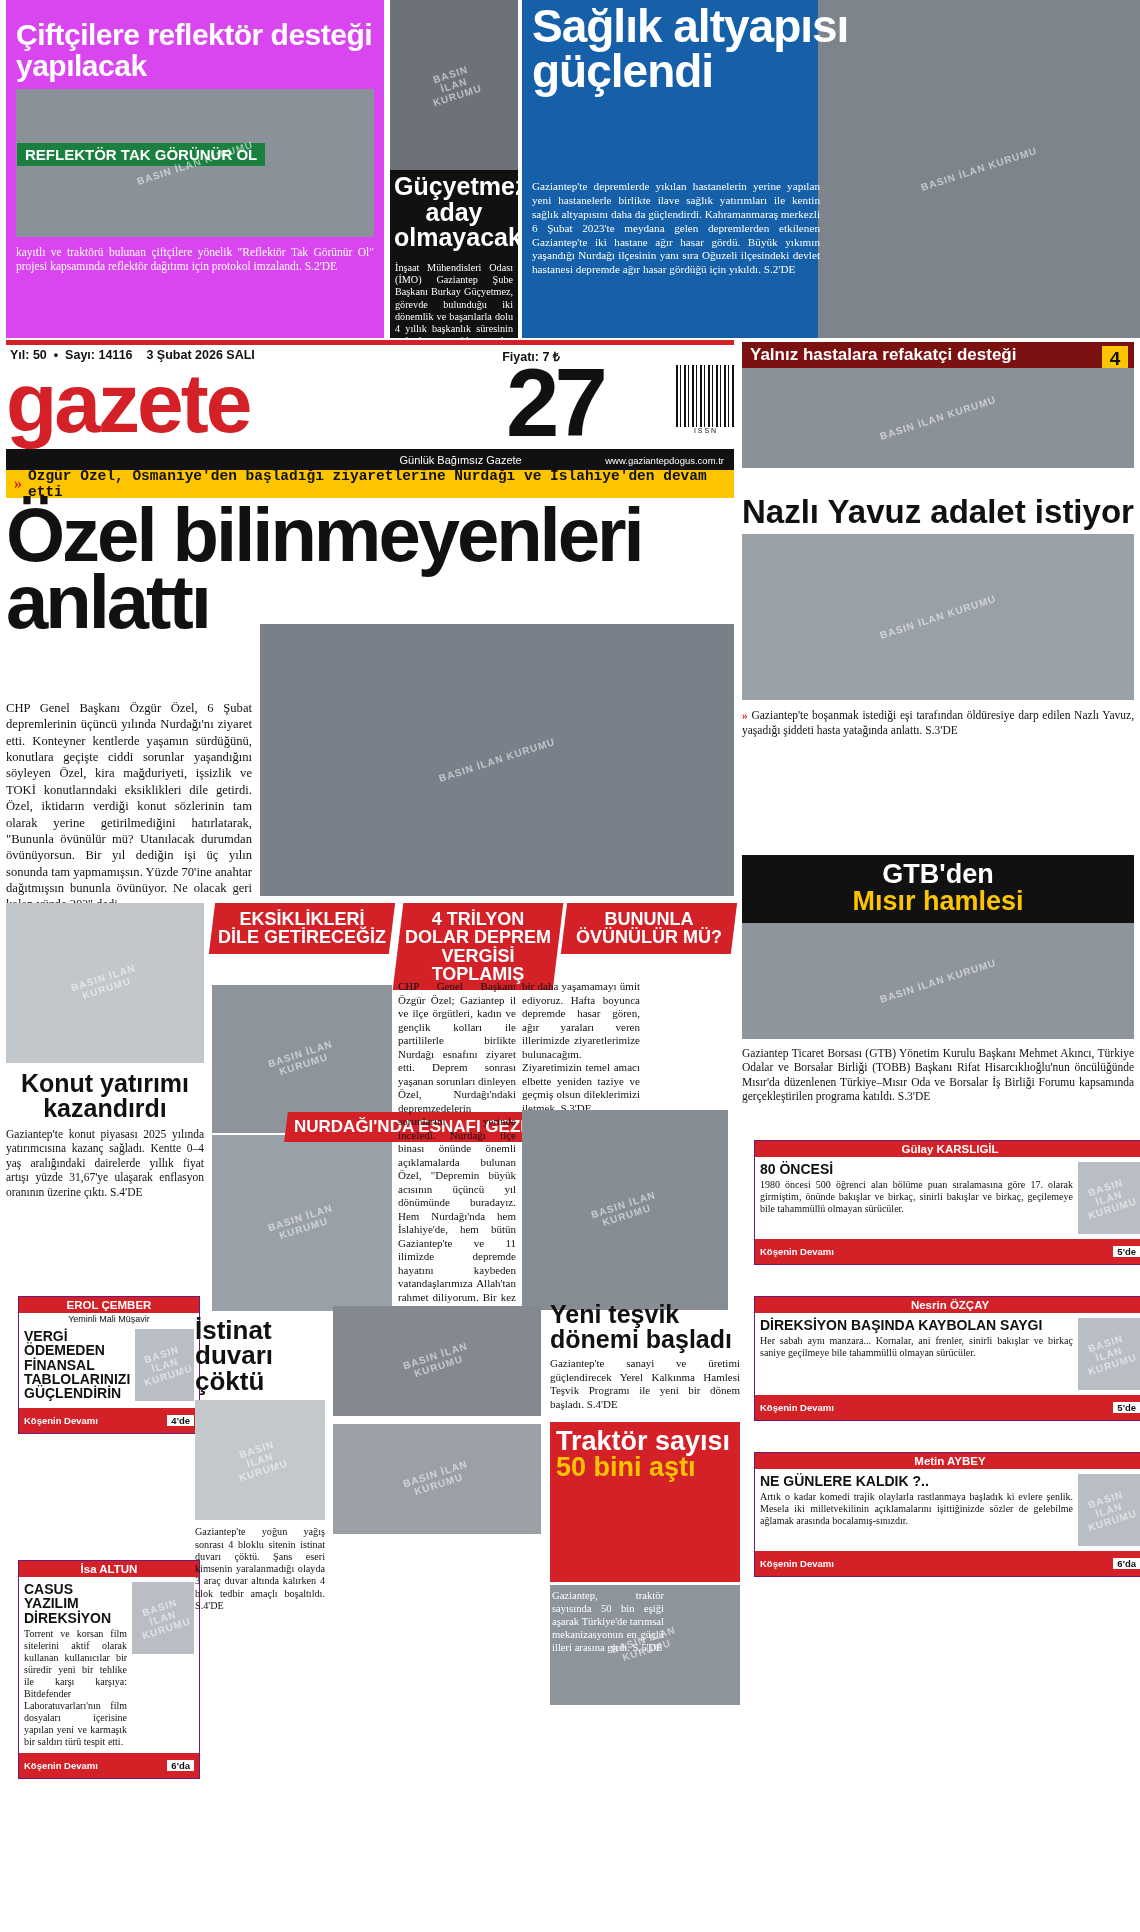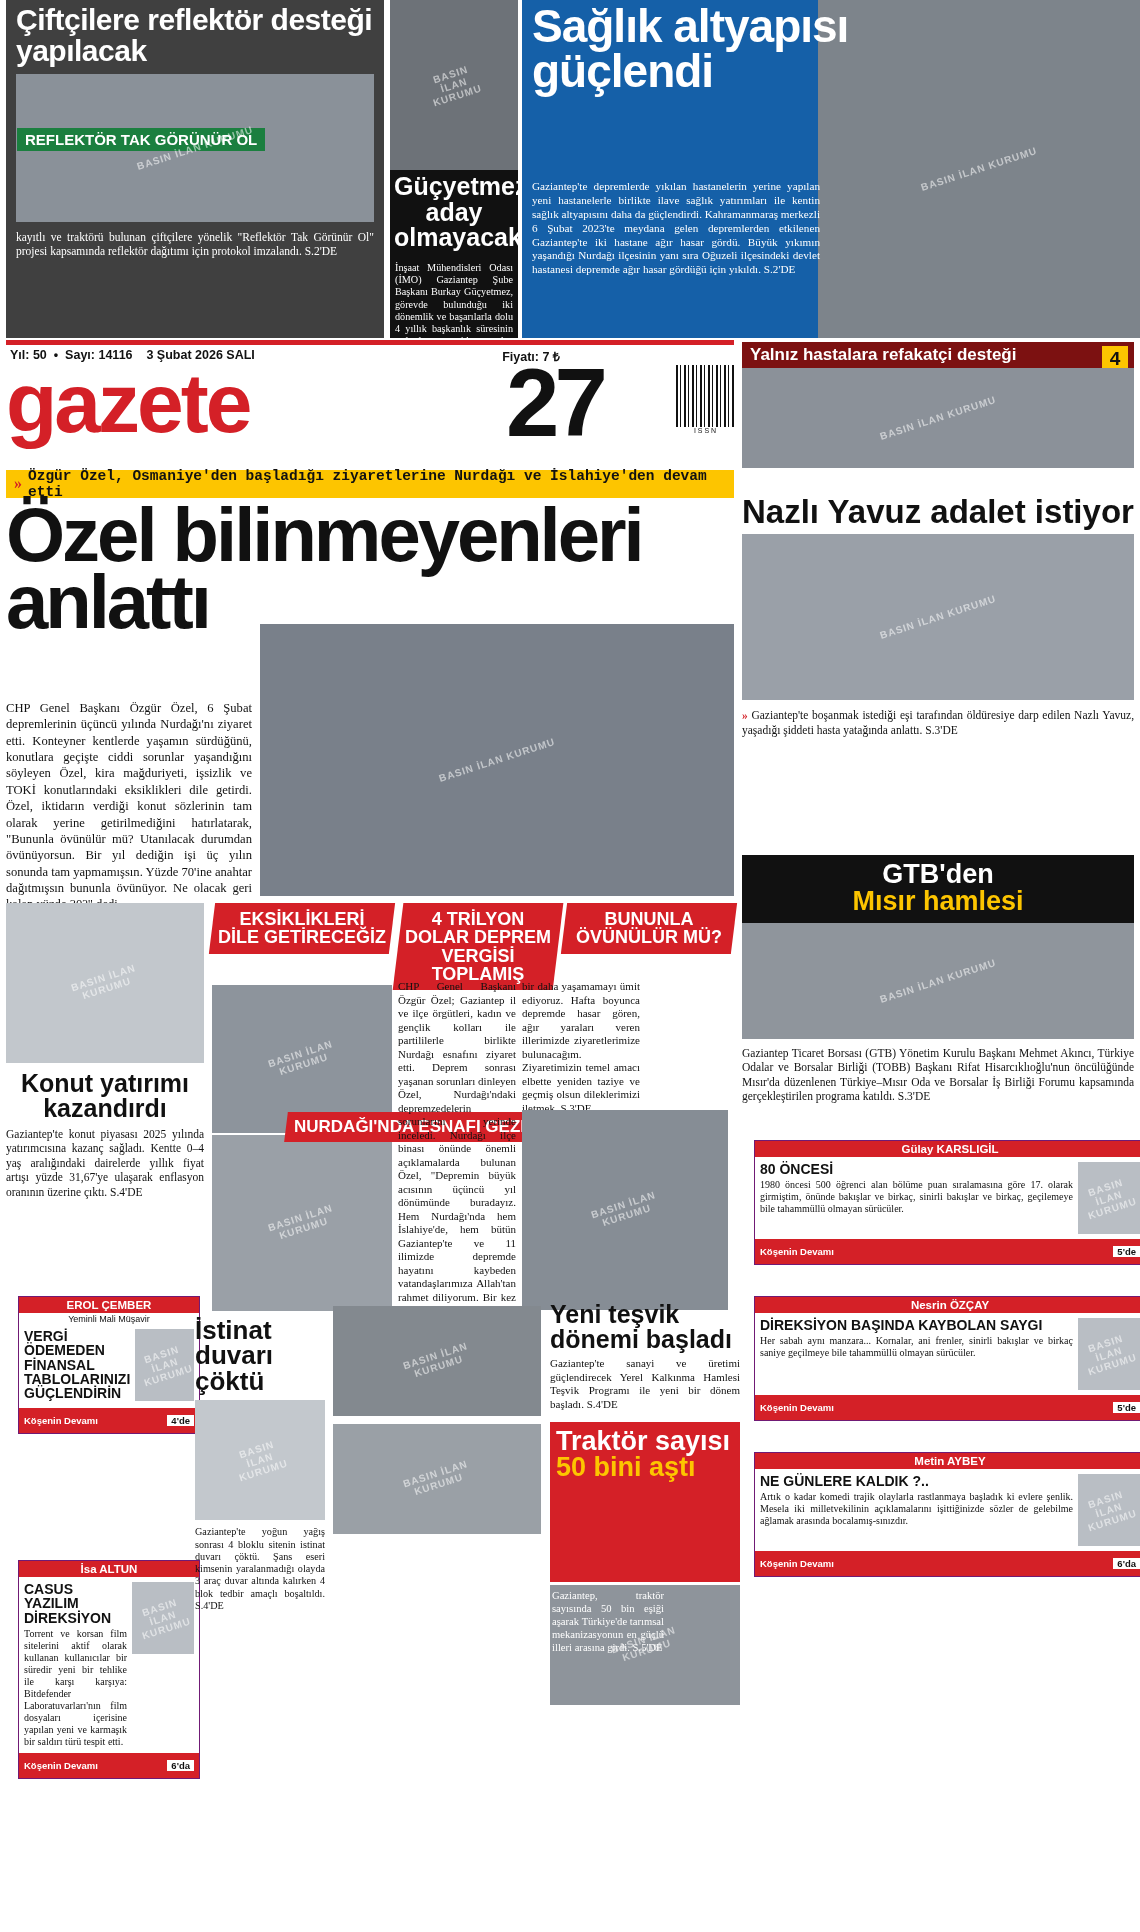--- a/index.html
+++ b/index.html
@@ -25,21 +25,21 @@
     color:rgba(255,255,255,0.55); white-space:pre-line; text-align:center;
     line-height:1.1;
   }
   .just { text-align:justify; }
 
   
   .topstrip { position:absolute; top:0; left:0; width:1140px; height:338px; }
 
   .tl-green {
     position:absolute; left:6px; top:0; width:378px; height:338px;
-    background:#404040; color:#fff; padding:5px 10px 10px 10px;
+    background:#d946ef; color:#fff; padding:20px 10px 10px 10px;
   }
   .tl-green h2 {
     font-family:"Liberation Sans", sans-serif;
     font-size:30px; line-height:1.02; margin:0 0 8px 0; font-weight:bold;
     letter-spacing:-0.5px;
   }
   .tl-img { width:358px; height:148px; background:#8a9199; }
   .tl-text { display:flex; gap:8px; margin-top:8px; font-size:11.5px; line-height:1.22; }
   .tl-text div { flex:1; text-align:justify; }
 
@@ -261,20 +261,25 @@
       <div style="margin-right:170px;">Fiyatı: 7 ₺</div>
     </div>
     <div class="mh-logo">
       <div class="mh-gazete">gazete</div>
       <div class="mh-27">27</div>
       <div class="mh-bar">
         <div class="bars"></div>
         <div class="isbn">I S S N</div>
       </div>
     </div>
+    <div class="mh-black">
+      <span style="width:300px;"></span>
+      <span>Günlük Bağımsız Gazete</span>
+      <span style="font-size:9.5px;">www.gaziantepdogus.com.tr</span>
+    </div>
   </div>
 
   <div class="yellow">
     <span class="chev">»</span>
     <span class="txt">Özgür Özel, Osmaniye'den başladığı ziyaretlerine Nurdağı ve İslahiye'den devam etti</span>
   </div>
 
   <div class="mainhead">Özel bilinmeyenleri anlattı</div>
   <div class="main-photo ph"></div>
   <div class="main-lead just">CHP Genel Başkanı Özgür Özel, 6 Şubat depremlerinin üçüncü yılında Nurdağı'nı ziyaret etti. Konteyner kentlerde yaşamın sürdüğünü, konutlara geçişte ciddi sorunlar yaşandığını söyleyen Özel, kira mağduriyeti, işsizlik ve TOKİ konutlarındaki eksiklikleri dile getirdi. Özel, iktidarın verdiği konut sözlerinin tam olarak yerine getirilmediğini hatırlatarak, "Bununla övünülür mü? Utanılacak durumdan övünüyorsun. Bir yıl dediğin işi üç yılın sonunda tam yapmamışsın. Yüzde 70'ine anahtar dağıtmışsın bununla övünüyor. Ne olacak geri kalan yüzde 30?" dedi.</div>

